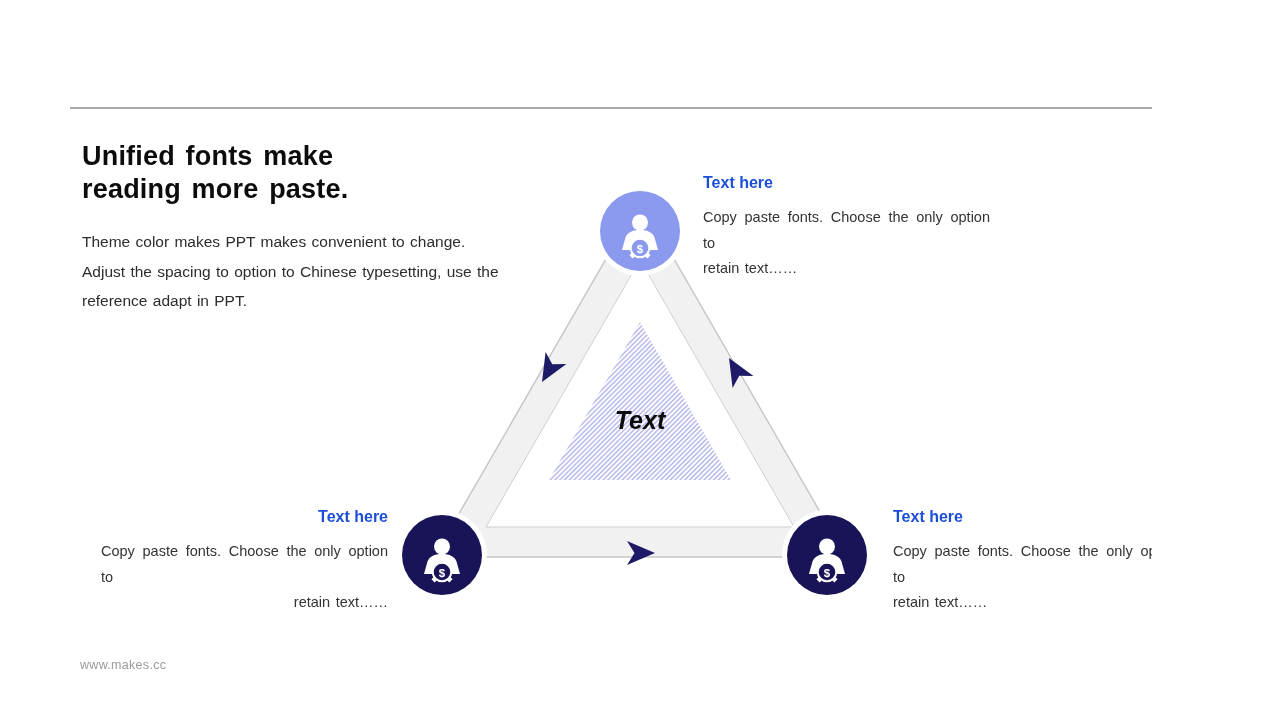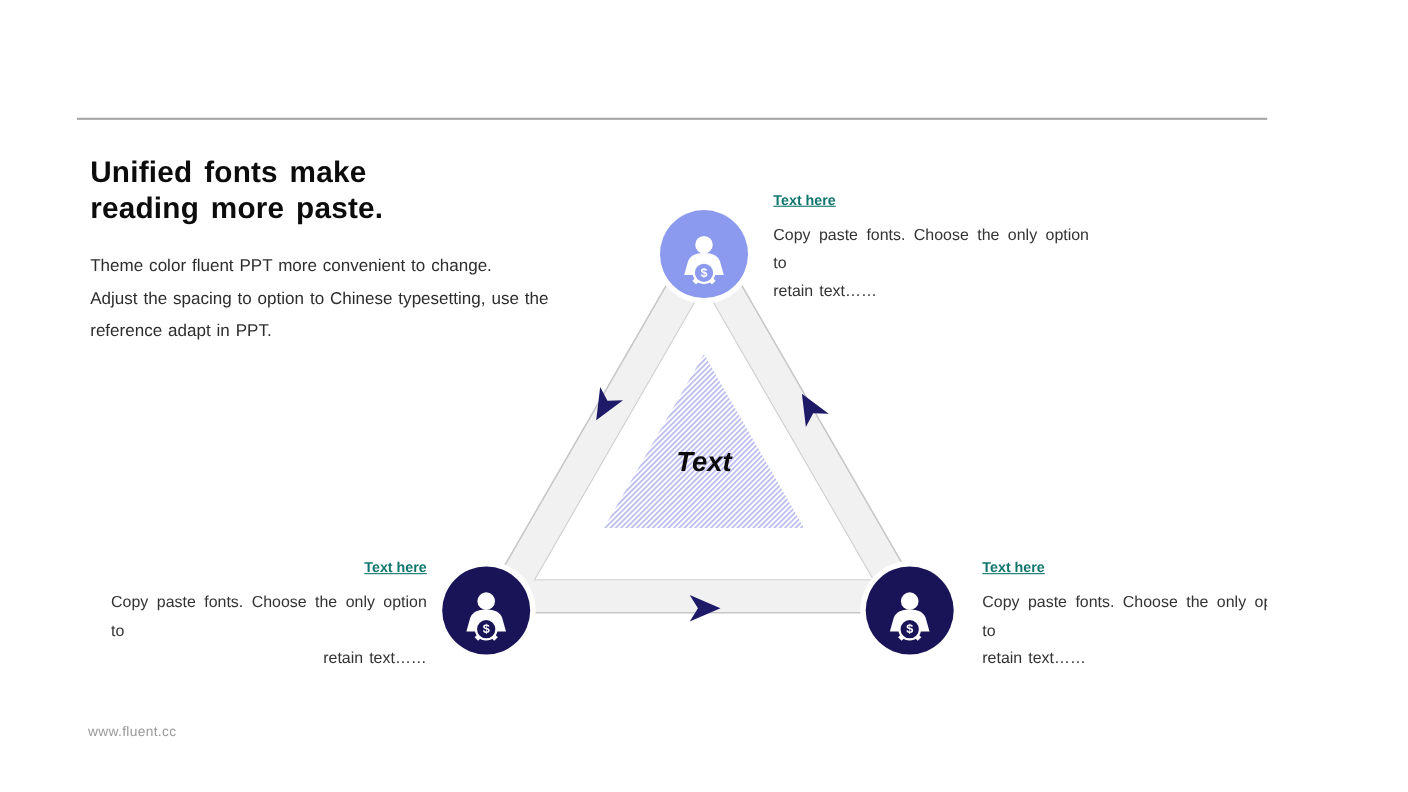--- a/index.html
+++ b/index.html
@@ -4,21 +4,21 @@
 <style>
   html,body{margin:0;padding:0;background:#fff;}
   #slide{position:relative;width:1152px;height:720px;background:#ffffff;overflow:hidden;
          font-family:"Liberation Sans",sans-serif;}
   .abs{position:absolute;}
   #top-rule{left:70px;top:107px;width:1140px;height:2px;background:#a9a9a9;}
   #title{left:82px;top:140px;font-size:27px;line-height:33px;font-weight:700;color:#0c0c0c;
          letter-spacing:0.2px;word-spacing:3px;}
   #description{left:82px;top:227px;font-size:15.5px;line-height:29.5px;color:#2d2d2d;word-spacing:1px;}
   .callout{width:287px;}
-  .callout .heading{font-size:13px;font-weight:700;color:#0f766e;margin:0 0 13px 0;text-decoration:underline;}
+  .callout .heading{font-size:16px;font-weight:700;color:#1d4ed8;margin:0 0 13px 0;}
   .callout .bodyline{font-size:14.5px;line-height:25.5px;color:#333;word-spacing:1.5px;}
   .callout .just{text-align:justify;text-align-last:justify;}
   #callout-top-right{left:703px;top:174px;}
   #callout-bottom-left{left:101px;top:508px;text-align:right;}
   #callout-bottom-right{left:893px;top:508px;}
   #footer-url{left:80px;top:658px;font-size:12.5px;color:#9a9a9a;letter-spacing:0.3px;}
   #page-number{left:1178px;top:655px;width:30px;font-size:10px;color:#8f8f8f;}
   svg{display:block;}
 </style>
 </head>
@@ -27,21 +27,21 @@
 <div id="slide">
 
   <div id="top-rule" class="abs"></div>
 
   <div id="title" class="abs">
     <div>Unified fonts make</div>
     <div>reading more paste.</div>
   </div>
 
   <div id="description" class="abs">
-    <div>Theme color fluent PPT more convenient to change.</div>
+    <div>Theme color makes PPT makes convenient to change.</div>
     <div>Adjust the spacing to option to Chinese typesetting, use the</div>
     <div>reference adapt in PPT.</div>
   </div>
 
   <svg class="abs" style="left:0;top:0" width="1280" height="720" viewBox="0 0 1280 720">
     <defs>
       <pattern id="hatch" width="3.4" height="3.4" patternUnits="userSpaceOnUse" patternTransform="rotate(45)">
         <rect width="3.4" height="3.4" fill="#ffffff"></rect>
         <rect width="1.5" height="3.4" fill="#b7b8ec"></rect>
       </pattern>
@@ -98,16 +98,16 @@
     <div class="bodyline just">Copy paste fonts. Choose the only option to</div>
     <div class="bodyline">retain text……</div>
   </div>
 
   <div id="callout-bottom-right" class="abs callout">
     <div class="heading">Text here</div>
     <div class="bodyline just">Copy paste fonts. Choose the only option to</div>
     <div class="bodyline">retain text……</div>
   </div>
 
-  <div id="footer-url" class="abs">www.fluent.cc</div>
+  <div id="footer-url" class="abs">www.makes.cc</div>
   <div id="page-number" class="abs">24</div>
 
 </div>
 
 </body></html>

